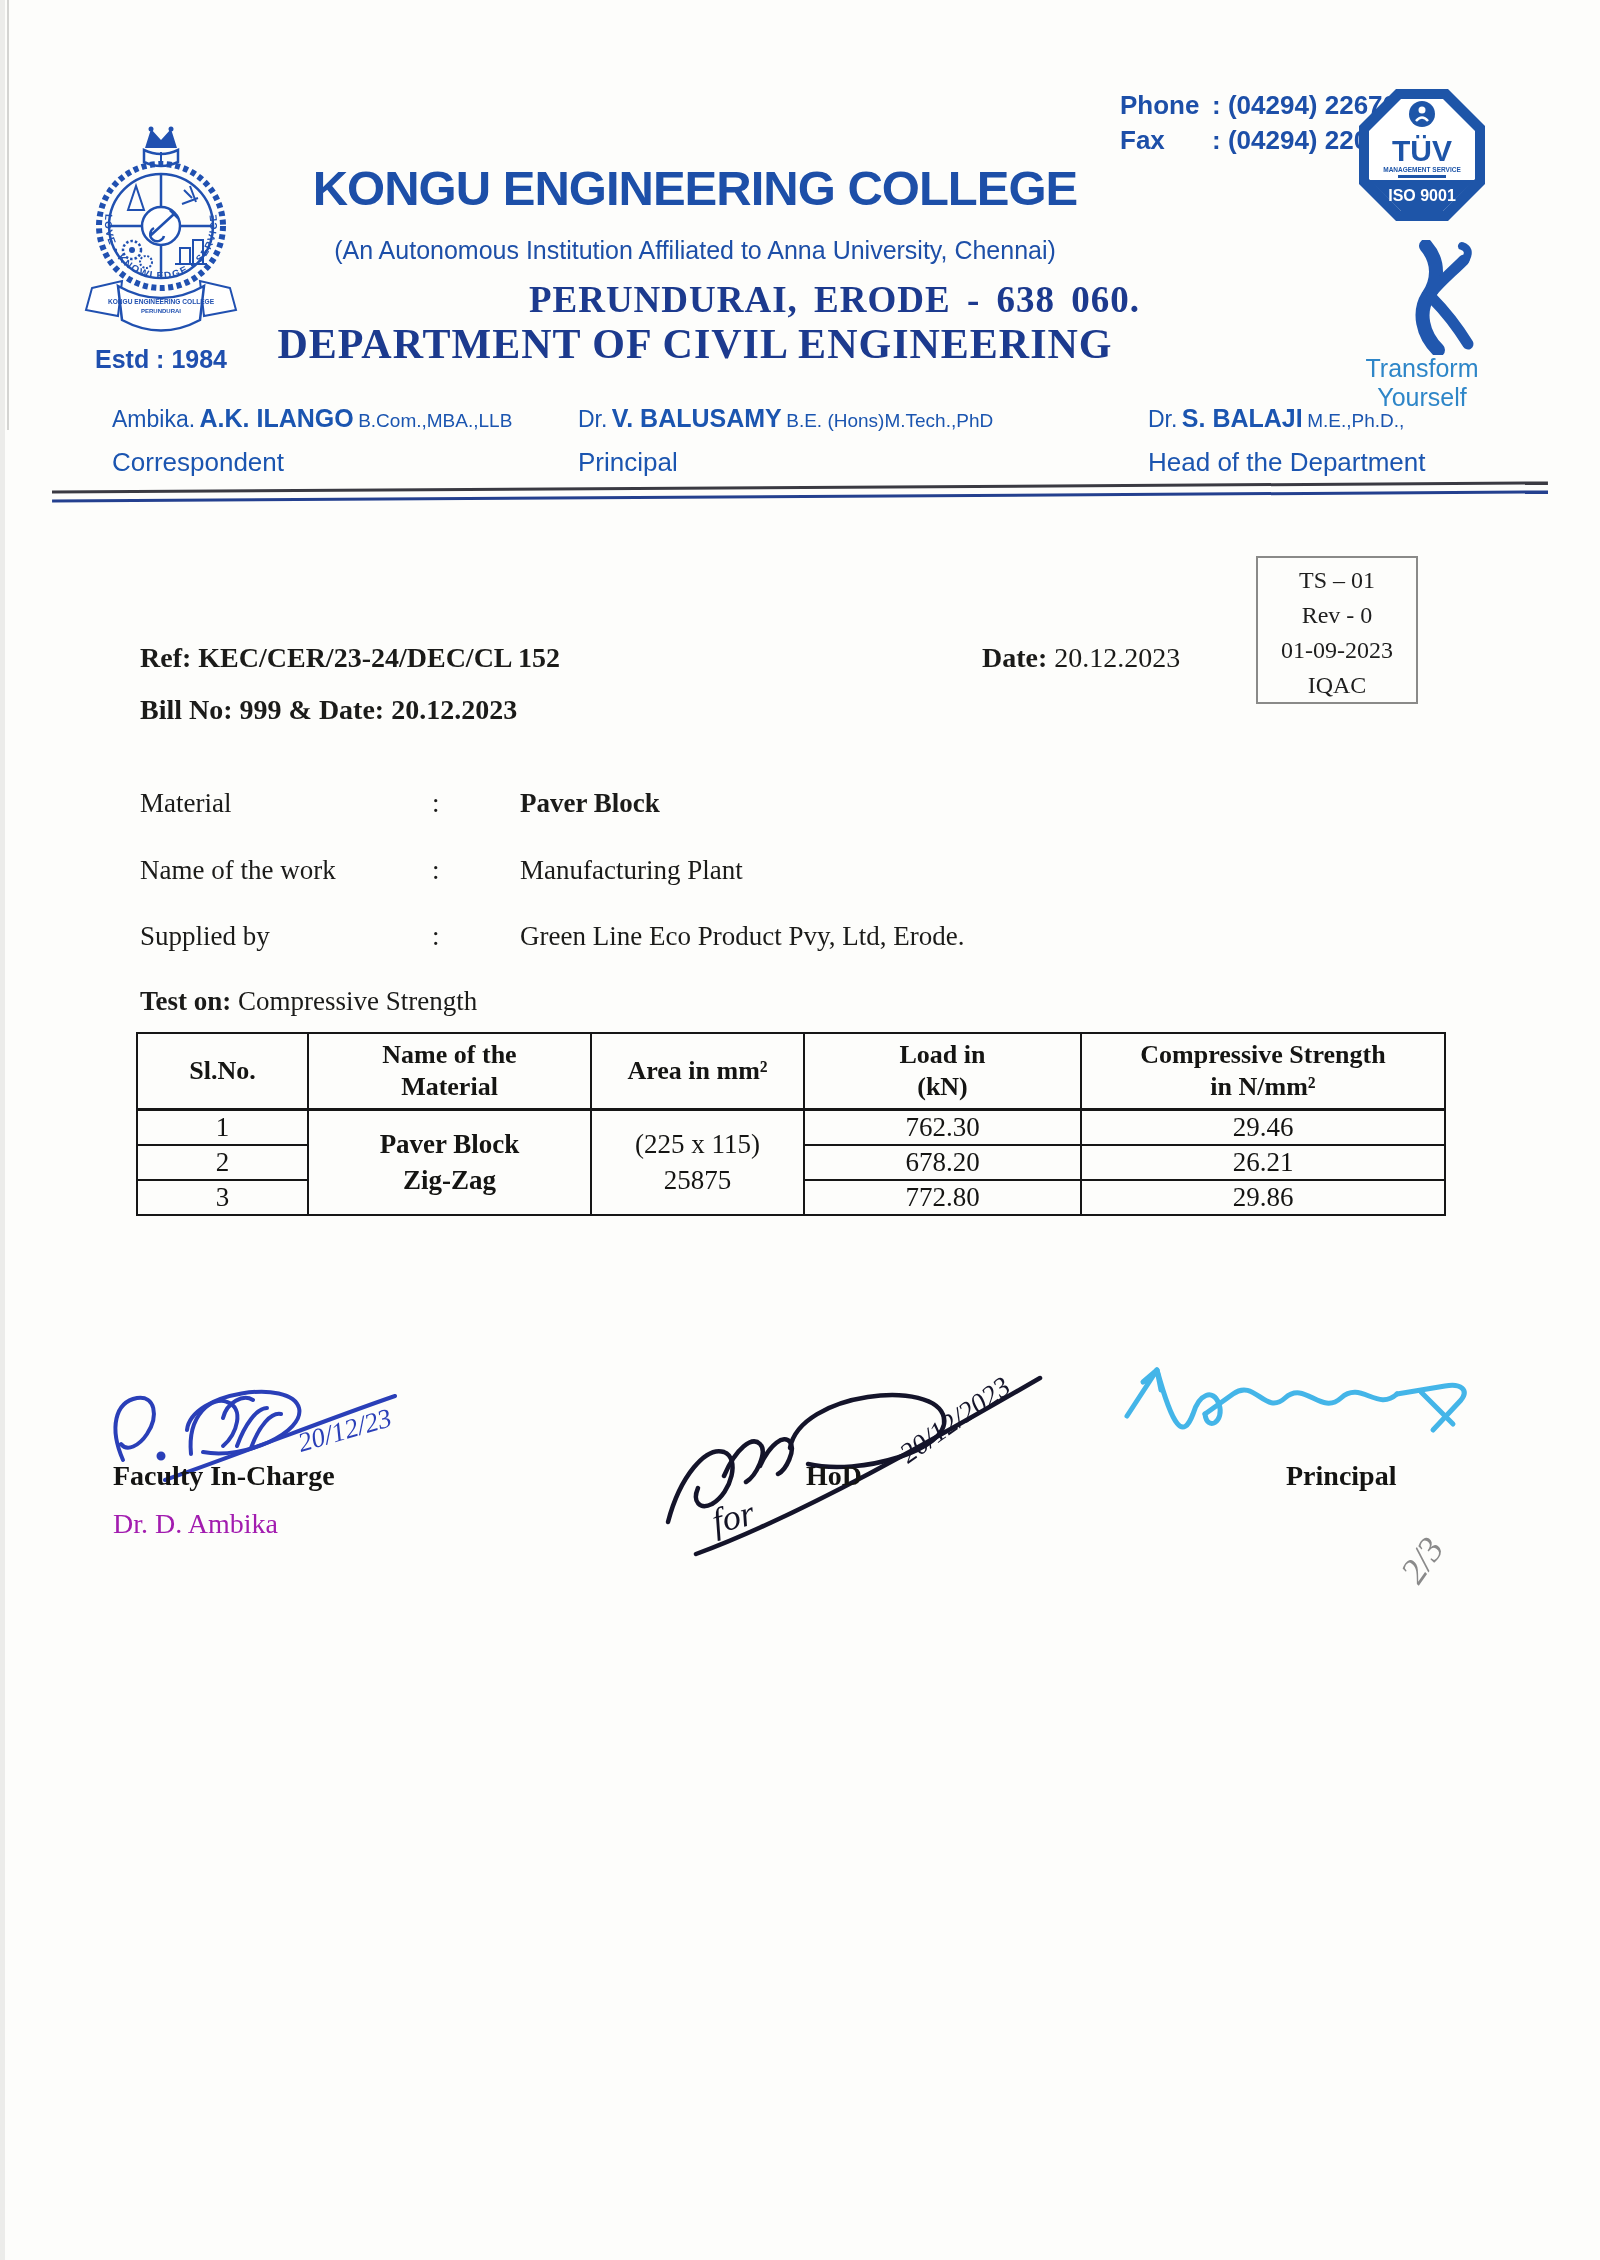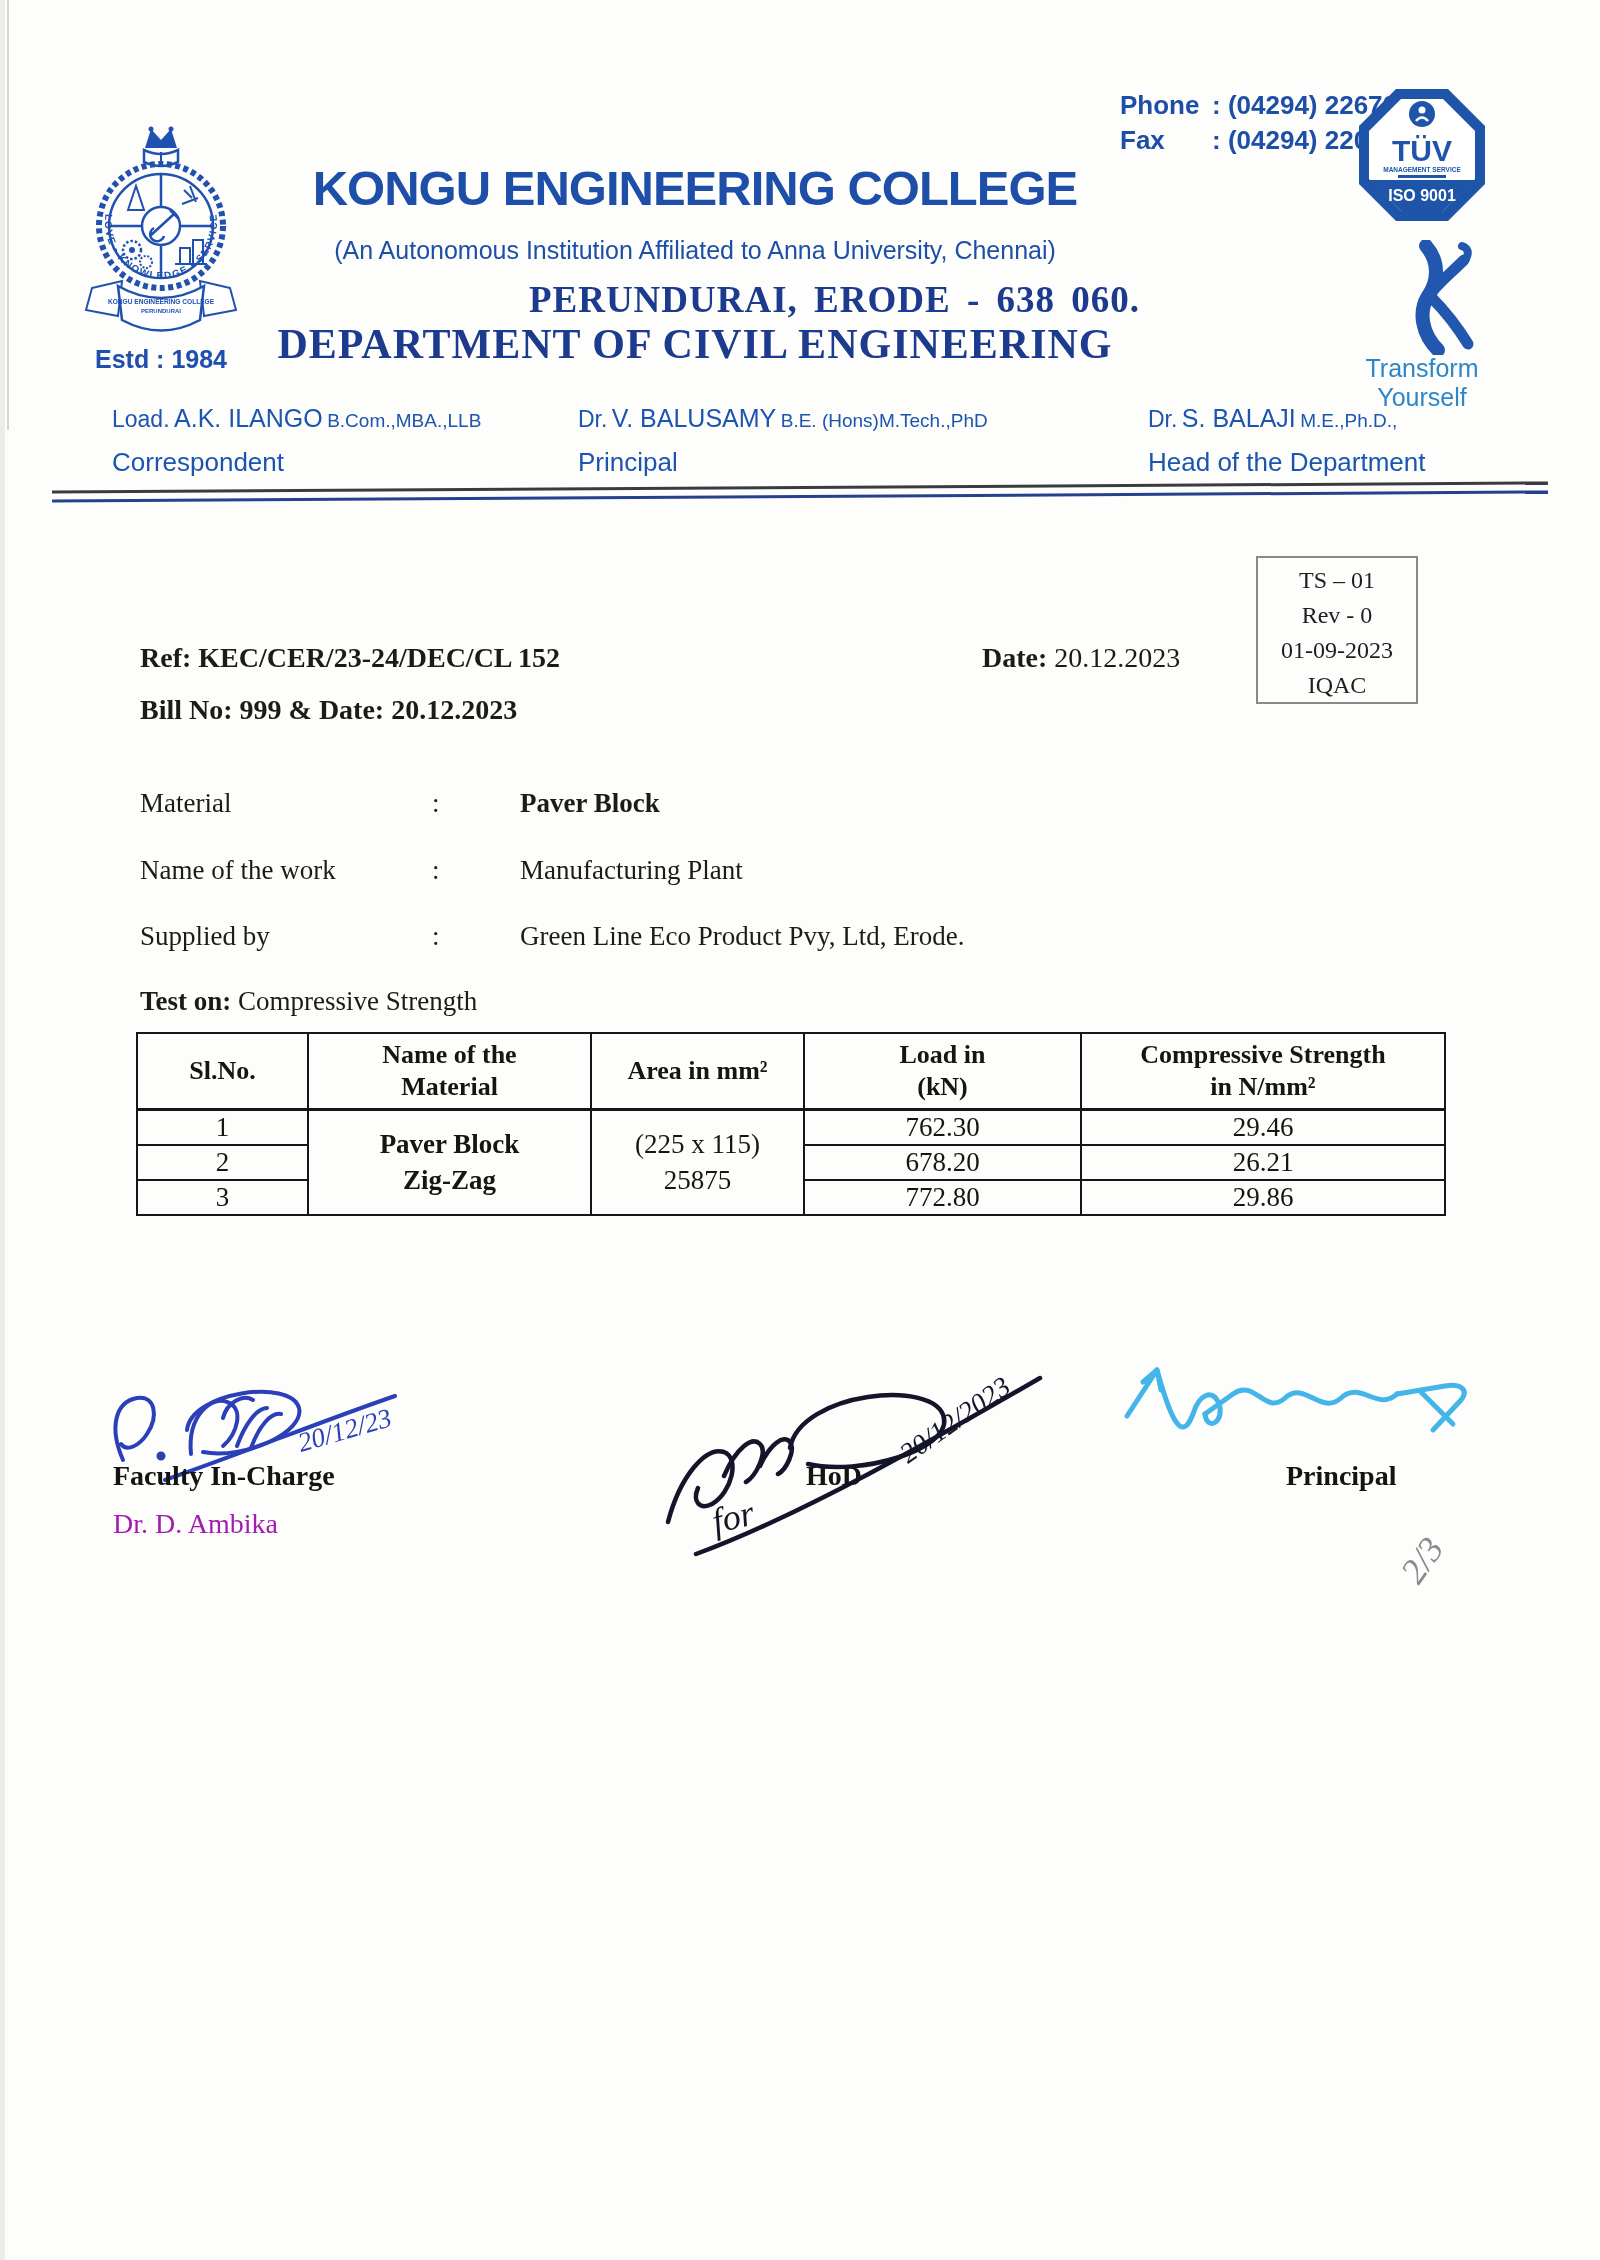--- a/index.html
+++ b/index.html
@@ -24,21 +24,21 @@
       font-weight:700;font-size:37px;color:#1c3a8e;letter-spacing:1px;word-spacing:6px;}
   .department{left:250px;top:320px;width:890px;text-align:center;
       font-weight:700;font-size:42px;color:#1c3a8e;letter-spacing:1px;}
   .estd{left:0;top:227px;width:100%;text-align:center;
       font-family:"Liberation Sans",sans-serif;font-weight:700;font-size:25px;color:#1f4fae;}
   .transform{left:1322px;top:354px;width:200px;text-align:center;
       font-family:"Liberation Sans",sans-serif;font-size:25px;color:#2e86c8;}
 
   .official{font-family:"Liberation Sans",sans-serif;color:#1b55b0;line-height:40px;}
   .official .n1{font-size:23px;}
-  .official .nm{font-weight:400;font-size:25px;}
+  .official .nm{font-weight:700;font-size:25px;}
   .official .ql{font-size:19px;}
   .official .role{font-size:26px;}
 
   .rule-wrap{left:52px;top:486px;width:1496px;transform:rotate(-0.35deg);}
   .rule1{height:3px;background:#3a3a42;margin-bottom:6px;}
   .rule2{height:3px;background:#24408f;}
 
   
   .title-wrap{left:0;top:536px;width:1600px;text-align:center;}
   .title{display:inline-block;font-weight:700;font-size:31px;letter-spacing:1px;
@@ -162,21 +162,21 @@
         <path d="M76,20 C64,32 52,42 44,52" stroke-width="11"></path>
         <path d="M44,58 C58,72 70,88 80,104" stroke-width="11"></path>
         <path d="M74,6 q9,3 4,13" stroke-width="8"></path>
       </g>
     </svg>
   </div>
   <div class="abs transform">Transform Yourself</div>
 
   <div class="abs official" style="left:112px;top:398px;">
     <div>
-      <span class="n1">Load.</span>
+      <span class="n1">Ambika.</span>
       <span class="nm">A.K. ILANGO</span>
       <span class="ql">B.Com.,MBA.,LLB</span>
     </div>
     <div class="role">Correspondent</div>
   </div>
   <div class="abs official" style="left:578px;top:398px;">
     <div>
       <span class="n1">Dr.</span>
       <span class="nm">V. BALUSAMY</span>
       <span class="ql">B.E. (Hons)M.Tech.,PhD</span>

